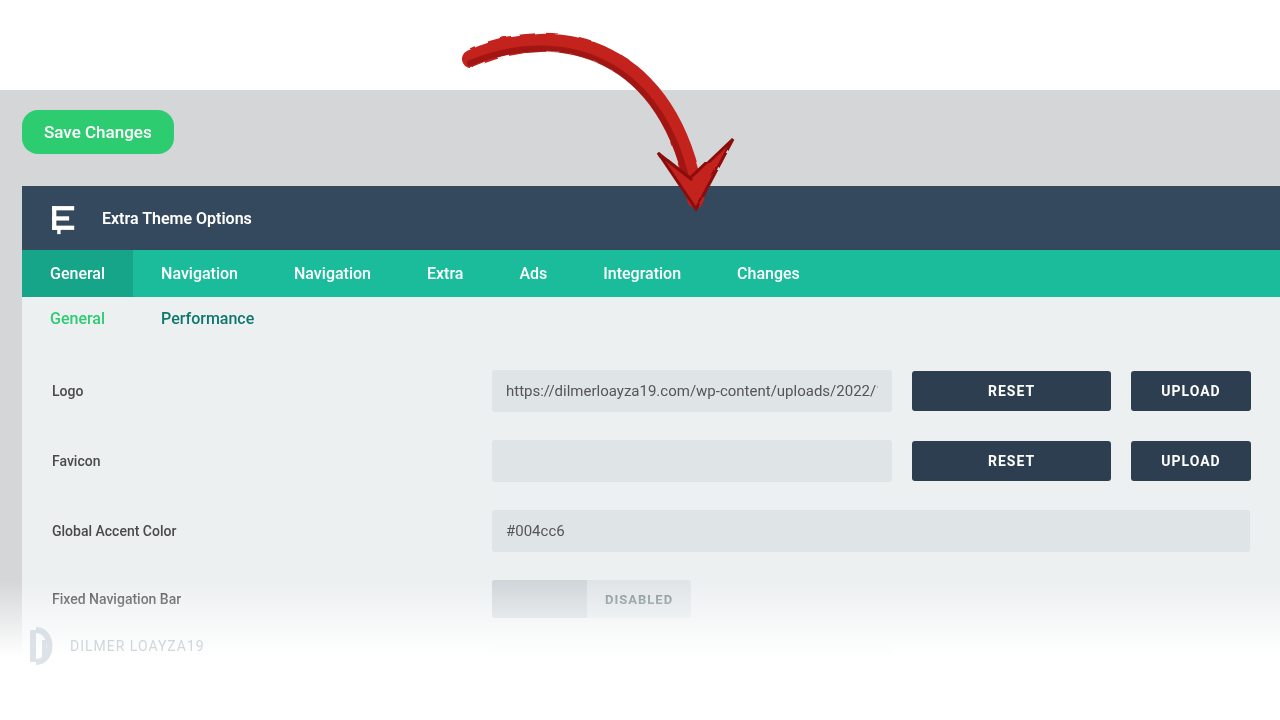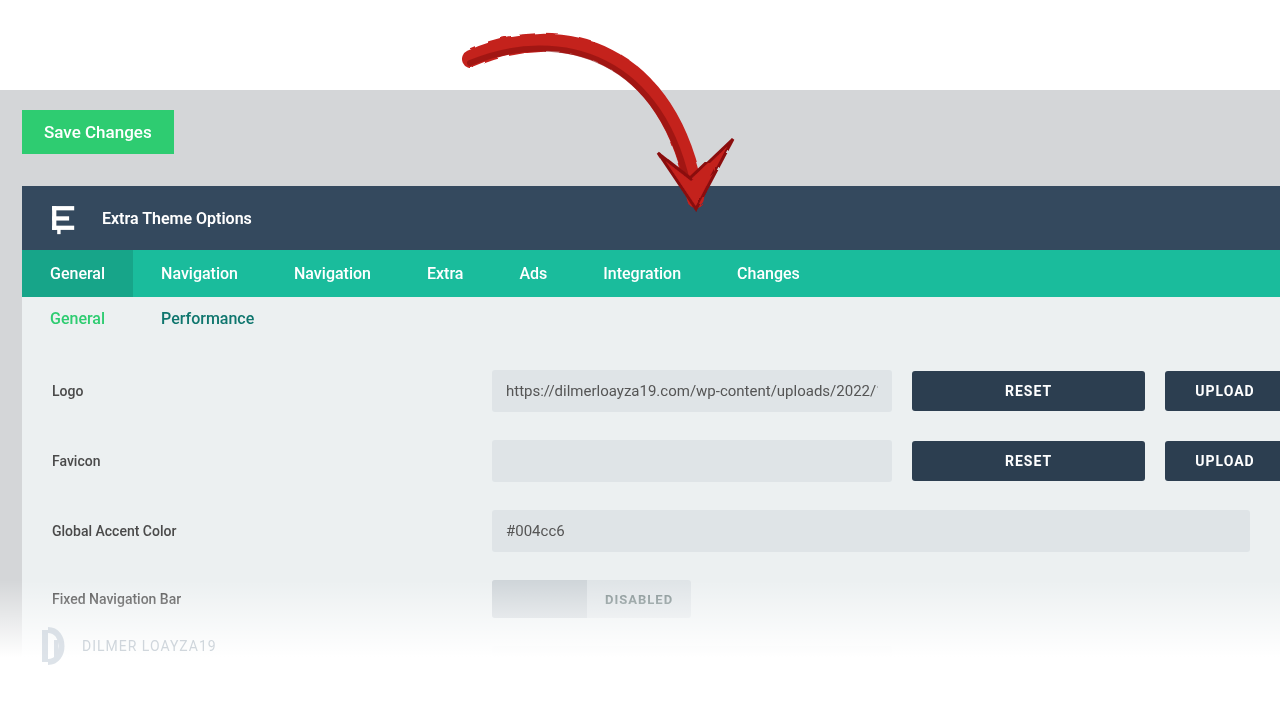--- a/index.html
+++ b/index.html
@@ -1,43 +1,43 @@
 <!DOCTYPE html>
 <html><head>
 <meta charset="utf-8">
 <style>
   * { box-sizing: border-box; margin: 0; padding: 0; font-family: -apple-system, BlinkMacSystemFont, "Segoe UI", Roboto, Helvetica, Arial, sans-serif; }
   body { background: #ffffff; width: 1280px; height: 720px; overflow: hidden; position: relative; }
   .top-white { height: 90px; background: #fff; }
   .gray-area { background: #d4d6d8; padding: 20px 0 0 22px; min-height: 540px; position: relative; }
-  .save-btn { background:#2ecc71; color:#fff; border:none; padding:12px 22px; font-size:17px; border-radius:0; cursor:pointer; font-weight:500; }
+  .save-btn { background:#2ecc71; color:#fff; border:none; padding:12px 22px; font-size:17px; border-radius:16px; cursor:pointer; font-weight:500; }
   .panel { margin-top:32px; background:#34495e; }
   .panel-header { display:flex; align-items:center; padding:14px 24px; color:#fff; }
   .panel-header .logo-e { width:36px; height:36px; margin-right:20px; display:flex; align-items:center; justify-content:center; }
   .panel-header .logo-e svg { width:34px; height:34px; }
   .panel-header .title { font-size:16px; font-weight:600; color:#fff; }
   .tabs-main { display:flex; background:#1abc9c; }
   .tabs-main .tab { padding:14px 28px; color:#fff; font-size:16px; cursor:pointer; font-weight:500; white-space:nowrap; }
   .tabs-main .tab.active { background:#17a589; }
   .tabs-sub { display:flex; background:#ecf0f1; }
   .tabs-sub .stab { padding:12px 28px; color:#0f766e; font-size:16px; cursor:pointer; font-weight:500; }
   .tabs-sub .stab.active { color:#2ecc71; }
   .content { background:#ecf0f1; padding:30px 30px 60px 30px; }
   .row { display:flex; align-items:center; margin-bottom:28px; }
   .row .label { flex:0 0 440px; color:#4a4a4a; font-size:14px; font-weight:500; }
   .row .controls { display:flex; align-items:center; flex:1 1 auto; gap:20px; }
   .text-input { background:#dfe4e7; border:none; padding:12px 14px; font-size:15px; color:#555; width:400px; border-radius:3px; }
   .text-input.wide { flex:1 1 auto; width:auto; }
-  .dark-btn { background:#2c3e50; color:#fff; border:none; padding:12px 0; width:233px; font-size:14px; font-weight:700; letter-spacing:1px; border-radius:3px; cursor:pointer; }
+  .dark-btn { background:#2c3e50; color:#fff; border:none; padding:12px 0; width:199px; font-size:14px; font-weight:700; letter-spacing:1px; border-radius:3px; cursor:pointer; }
   .toggle-wrap { display:flex; align-items:center; background:#dfe4e7; border-radius:3px; overflow:hidden; height:38px; }
   .toggle-knob { width:95px; height:100%; background:#cfd5d9; }
   .toggle-label { padding:0 18px; color:#7b8a8b; font-size:13px; font-weight:700; letter-spacing:1px; }
   .select-wrap { background:#dfe4e7; padding:12px 14px; width:400px; border-radius:3px; color:#555; font-size:15px; display:flex; justify-content:space-between; align-items:center; }
   .fade-bottom { position:absolute; left:0; right:0; bottom:0; height:140px; background:linear-gradient(to bottom, rgba(255,255,255,0), #fff 55%); pointer-events:none; }
-  .watermark { position:absolute; left:36px; bottom:54px; display:flex; align-items:center; opacity:0.45; color:#9aa8b5; font-size:14px; letter-spacing:1px; }
+  .watermark { position:absolute; left:24px; bottom:54px; display:flex; align-items:center; opacity:0.45; color:#9aa8b5; font-size:14px; letter-spacing:1px; }
   .watermark svg { width:40px; height:40px; margin-right:6px; }
   .arrow-overlay { position:absolute; left:440px; top:8px; width:320px; height:260px; pointer-events:none; }
   .partial-cut { overflow:hidden; }
 </style>
 </head>
 <body>
 
 <div class="top-white"></div>
 
 <div class="gray-area">

